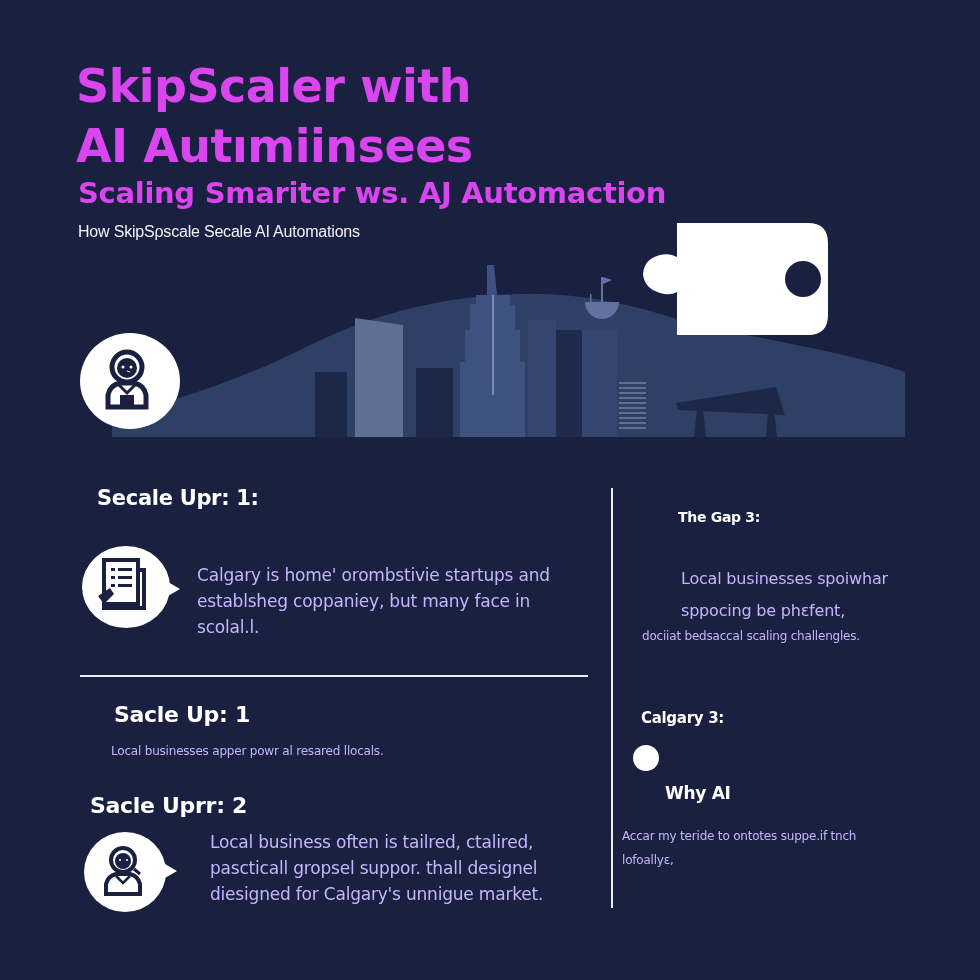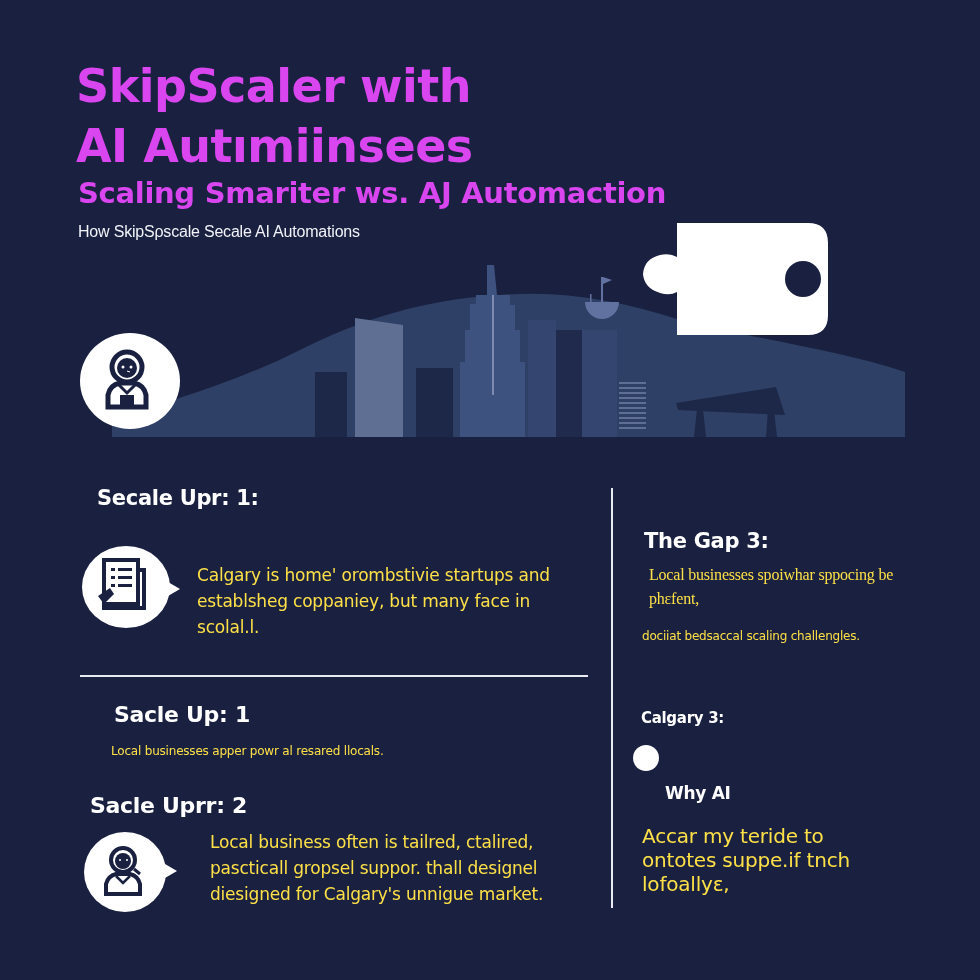--- a/index.html
+++ b/index.html
@@ -12,42 +12,42 @@
   #title2 { left: 76px; top: 118px; font-size: 46px; line-height: 56px; }
   #subtitle { left: 78px; top: 172px; font-size: 29px; line-height: 42px; letter-spacing: -0.3px; }
   #tagline { left: 78px; top: 221px; font-size: 16px; line-height: 22px; font-weight: normal; color: #f1f3f8; font-family: "Liberation Sans", sans-serif; letter-spacing: -0.2px; }
 
   #hero { left: 0; top: 200px; width: 980px; height: 260px; }
 
   .icon-circle { position: absolute; background: #ffffff; border-radius: 50%; }
   .bubble-tail { position: absolute; width: 0; height: 0; border-top: 7px solid transparent; border-bottom: 7px solid transparent; border-left: 12px solid #ffffff; }
 
   .h2 { font-family: "DejaVu Sans", sans-serif; font-weight: bold; white-space: nowrap; color: #fff; letter-spacing: -0.3px; }
-  .body-text { font-family: "DejaVu Sans", sans-serif; color: #fde047; font-size: 17px; line-height: 26px; letter-spacing: -0.2px; }
+  .body-text { font-family: "DejaVu Sans", sans-serif; color: #c4b5fd; font-size: 17px; line-height: 26px; letter-spacing: -0.2px; }
 
   #sec1-title { left: 78px; top: 486px; font-size: 21px; margin-left: 19px; }
   #sec1-text { left: 197px; top: 562px; width: 390px; }
   #hdivider { left: 80px; top: 675px; width: 508px; height: 2px; background: #e8ebf2; }
 
   #sec2-title { left: 78px; top: 702px; font-size: 22px; margin-left: 36px; }
   #sec2-text { left: 111px; top: 738px; width: 460px; font-size: 12px; white-space: nowrap; }
 
   #sec3-title { left: 78px; top: 793px; font-size: 22px; margin-left: 12px; }
   #sec3-text { left: 210px; top: 829px; width: 400px; }
 
   #vdivider { left: 611px; top: 488px; width: 2px; height: 420px; background: #e8ebf2; }
 
-  #gap-title { left: 644px; top: 509px; font-size: 21px; margin-top: 20px; }
-  #gap-text1 { left: 649px; top: 563px; width: 260px; font-size: 16px; line-height: 24px; font-family: Liberation Serif, serif; }
+  #gap-title { left: 678px; top: 509px; font-size: 14px; }
+  #gap-text1 { left: 681px; top: 563px; width: 260px; font-size: 16px; line-height: 32px; }
   #gap-text2 { left: 642px; top: 624px; width: 260px; font-size: 12px; line-height: 24px; }
 
   #s3-label { left: 641px; top: 709px; font-size: 15px; }
   #s3-dot { left: 633px; top: 745px; width: 26px; height: 26px; border-radius: 50%; background: #ffffff; }
   #whyai { left: 665px; top: 783px; font-size: 17px; }
-  #why-text { left: 642px; top: 824px; width: 260px; font-size: 20px; line-height: 24px; }
+  #why-text { left: 622px; top: 824px; width: 260px; font-size: 12px; line-height: 24px; }
 </style>
 </head>
 <body>
 
 <div class="abs title-line" id="title1">SkipScaler with</div>
 <div class="abs title-line" id="title2">AI Autımiinsees</div>
 <div class="abs title-line" id="subtitle">Scaling Smariter ws. AJ Automaction</div>
 <div class="abs" id="tagline">How SkipSρscale Secale AI Automations</div>
 
 <svg class="abs" id="hero" viewBox="0 200 980 260" width="980" height="260">

